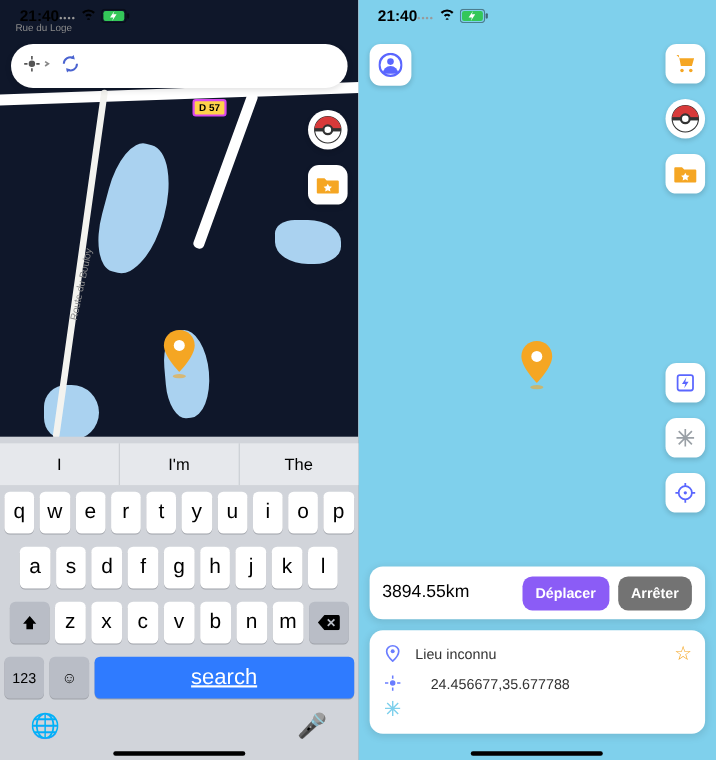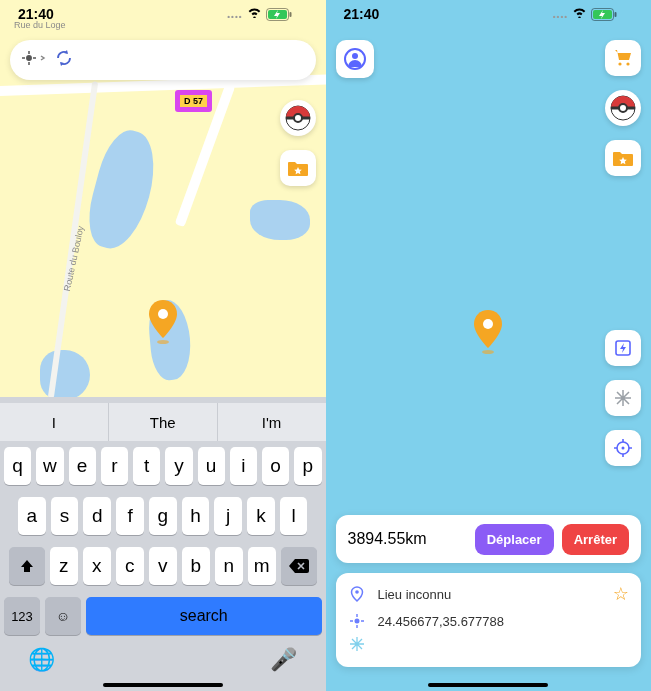--- a/index.html
+++ b/index.html
@@ -1,62 +1,62 @@
 <!DOCTYPE html>
 <html><head>
 <meta charset="utf-8">
 <style>
   * { box-sizing: border-box; margin: 0; padding: 0; }
   html, body { width: 651px; height: 691px; font-family: -apple-system, Helvetica, Arial, sans-serif; background:#fff; }
   .wrap { display:flex; width:651px; height:691px; }
   .phone { position:relative; width:325.5px; height:691px; overflow:hidden; }
   
-  .status { position:absolute; top:0; left:0; right:16px; height:28px; display:flex; align-items:center; justify-content:space-between; padding:0 18px; font-size:14px; font-weight:600; color:#000; z-index:50;}
+  .status { position:absolute; top:0; left:0; right:16px; height:28px; display:flex; align-items:center; padding:0 18px; font-size:14px; font-weight:600; color:#000; z-index:50;}
   .status .right { display:flex; align-items:center; gap:4px;}
   .dots:before{content:'••••'; letter-spacing:1px; font-size:8px; color:#999;}
   .wifi{font-size:12px;}
   .batt{display:inline-flex; align-items:center;}
   .batt svg{display:block;}
   
-  .map-bg{position:absolute; inset:0; background:#fef9c3;padding-left:44px;}
+  .map-bg{position:absolute; inset:0; background:#0f172a;padding-left:44px;}
   .lake{position:absolute; background:#aad2f0; border-radius:40% 50% 50% 40%;}
   .road{position:absolute; background:#fff; border-radius:4px;}
   .roadlabel{position:absolute; font-size:9px; color:#8a8a8a; transform-origin:left top;}
-  .shield{position:absolute; background:#ffd24a; border:5px solid #d946ef; color:#000; font-size:9px; font-weight:600; padding:1px 4px; border-radius:3px;}
+  .shield{position:absolute; background:#ffd24a; border:2px solid #d946ef; color:#000; font-size:9px; font-weight:600; padding:1px 4px; border-radius:3px;}
   .pin{position:absolute; left:50%; transform:translateX(-50%);}
   .pin svg{display:block;}
   
   .searchbar{position:absolute; top:40px; left:10px; right:10px; height:40px; background:#fff; border-radius:20px; display:flex; align-items:center; padding:0 10px; gap:8px; box-shadow:0 2px 6px rgba(0,0,0,0.12); z-index:20;}
   .searchbar input{flex:1; border:none; outline:none; font-size:13px; color:#333; background:transparent;}
   .searchbar input::placeholder{color:#bdbdbd;}
   .sq-btn{background:#fff; border-radius:10px; box-shadow:0 2px 5px rgba(0,0,0,0.15); display:flex; align-items:center; justify-content:center;}
   .col-btns{position:absolute; right:10px; display:flex; flex-direction:column; gap:14px; z-index:20;}
   
   .kb{position:absolute; left:0; right:0; bottom:0; background:#d1d4da; padding-top:6px; z-index:30;}
   .sug{display:flex; background:#e6e8ec; height:38px;}
   .sug div{flex:1; display:flex; align-items:center; justify-content:center; font-size:15px; color:#000; border-right:1px solid #c9ccd2;}
   .sug div:last-child{border-right:none;}
   .krow{display:flex; justify-content:center; gap:5px; padding:6px 4px;}
   .key{background:#fff; border-radius:5px; box-shadow:0 1px 0 #9ea1a8; height:38px; display:flex; align-items:center; justify-content:center; font-size:19px; color:#000; flex:1; max-width:28px;}
   .key.fn{background:#b9bdc6; font-size:14px;}
   .space{flex:5; max-width:none; background:#fff; font-size:14px;}
-  .search{flex:2; max-width:none; background:#2f7bff; color:#000000; font-size:16px;}
+  .search{flex:2; max-width:none; background:#2f7bff; color:#ffffff; font-size:20px;text-decoration:underline;}
   .kb-bottom{display:flex; justify-content:space-between; padding:6px 28px 18px;}
   .home-ind{position:absolute; bottom:4px; left:50%; transform:translateX(-50%); width:120px; height:4px; background:#000; border-radius:3px; z-index:60;}
   
   .phone.right{background:#7fd0ec;}
   .topleft-btn{position:absolute; top:40px; left:10px; width:38px; height:38px;}
   .bottom-card{position:absolute; left:10px; right:10px; background:#fff; border-radius:12px; box-shadow:0 2px 8px rgba(0,0,0,0.12); z-index:20;}
   .card1{bottom:128px; height:48px; display:flex; align-items:center; padding:0 12px; gap:8px;}
   .card1 .dist{font-weight:400; font-size:16px; flex:1;}
   .pillbtn{border:none; border-radius:9px; padding:8px 12px; font-size:13px; font-weight:600; color:#fff;}
   .pillbtn.move{background:#8b5cf6;}
-  .pillbtn.stop{background:#ef4444;}
+  .pillbtn.stop{background:#737373;}
   .card2{bottom:24px; height:94px; padding:10px 12px; display:flex; flex-direction:column; gap:8px; font-size:13px; color:#333;}
-  .row{display:flex; align-items:center; gap:12px;text-align:right;}
+  .row{display:flex; align-items:center; gap:26px;text-align:right;}
   .row .ico{width:18px; display:flex; justify-content:center; color:#6a7dff;}
   .row.star{justify-content:space-between;}
   .star-ico{color:#f5a623; font-size:18px;}
 </style>
 </head>
 <body>
 
 <div class="wrap">
 
 <div class="phone">
@@ -134,22 +134,22 @@
       <svg width="22" height="20" viewBox="0 0 22 20">
             <path fill="#f5a623" d="M2 4h6l2 2h10a1 1 0 011 1v10a1 1 0 01-1 1H2a1 1 0 01-1-1V5a1 1 0 011-1z"></path>
             <path fill="#fff" d="M11 9l1.2 2.4 2.6.4-1.9 1.8.5 2.6L11 15l-2.4 1.2.5-2.6L7.2 11.8l2.6-.4z"></path>
           </svg>
     </div>
   </div>
 
   <div class="kb">
     <div class="sug">
       <div>I</div>
+      <div>I'm</div>
       <div>The</div>
-      <div>I'm</div>
     </div>
     <div class="krow">
       <div class="key">q</div>
       <div class="key">w</div>
       <div class="key">e</div>
       <div class="key">r</div>
       <div class="key">t</div>
       <div class="key">y</div>
       <div class="key">u</div>
       <div class="key">i</div>

